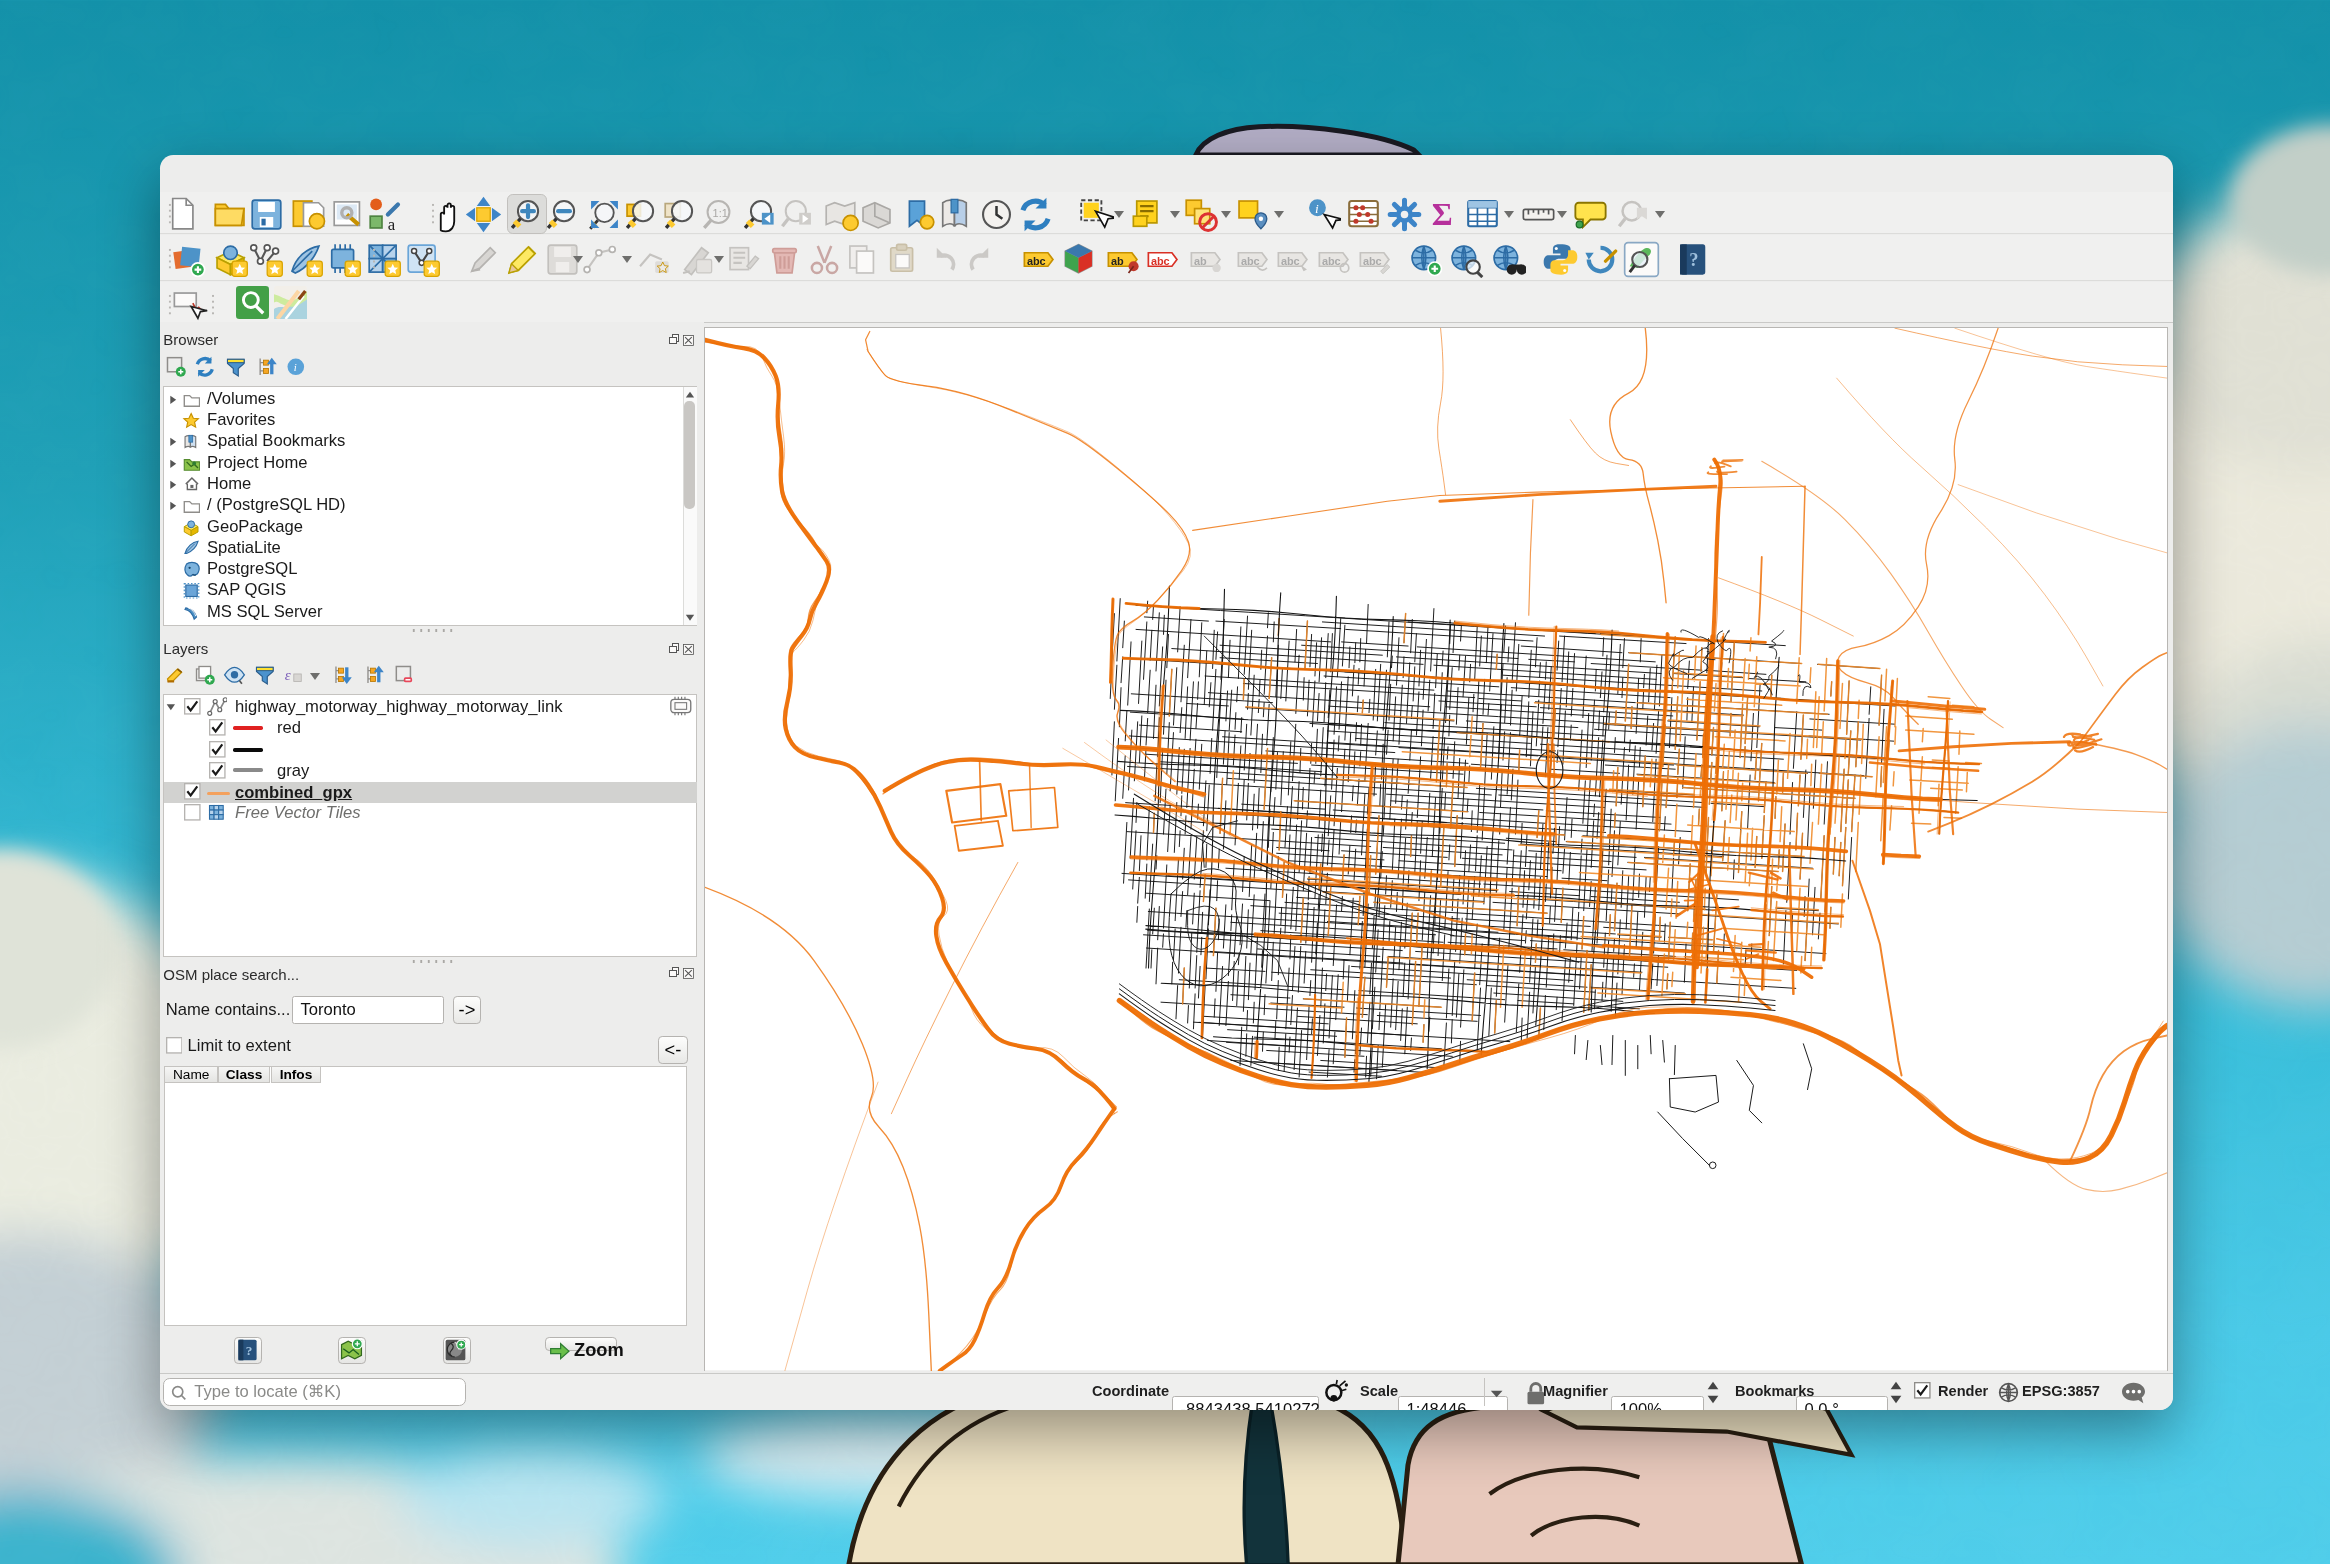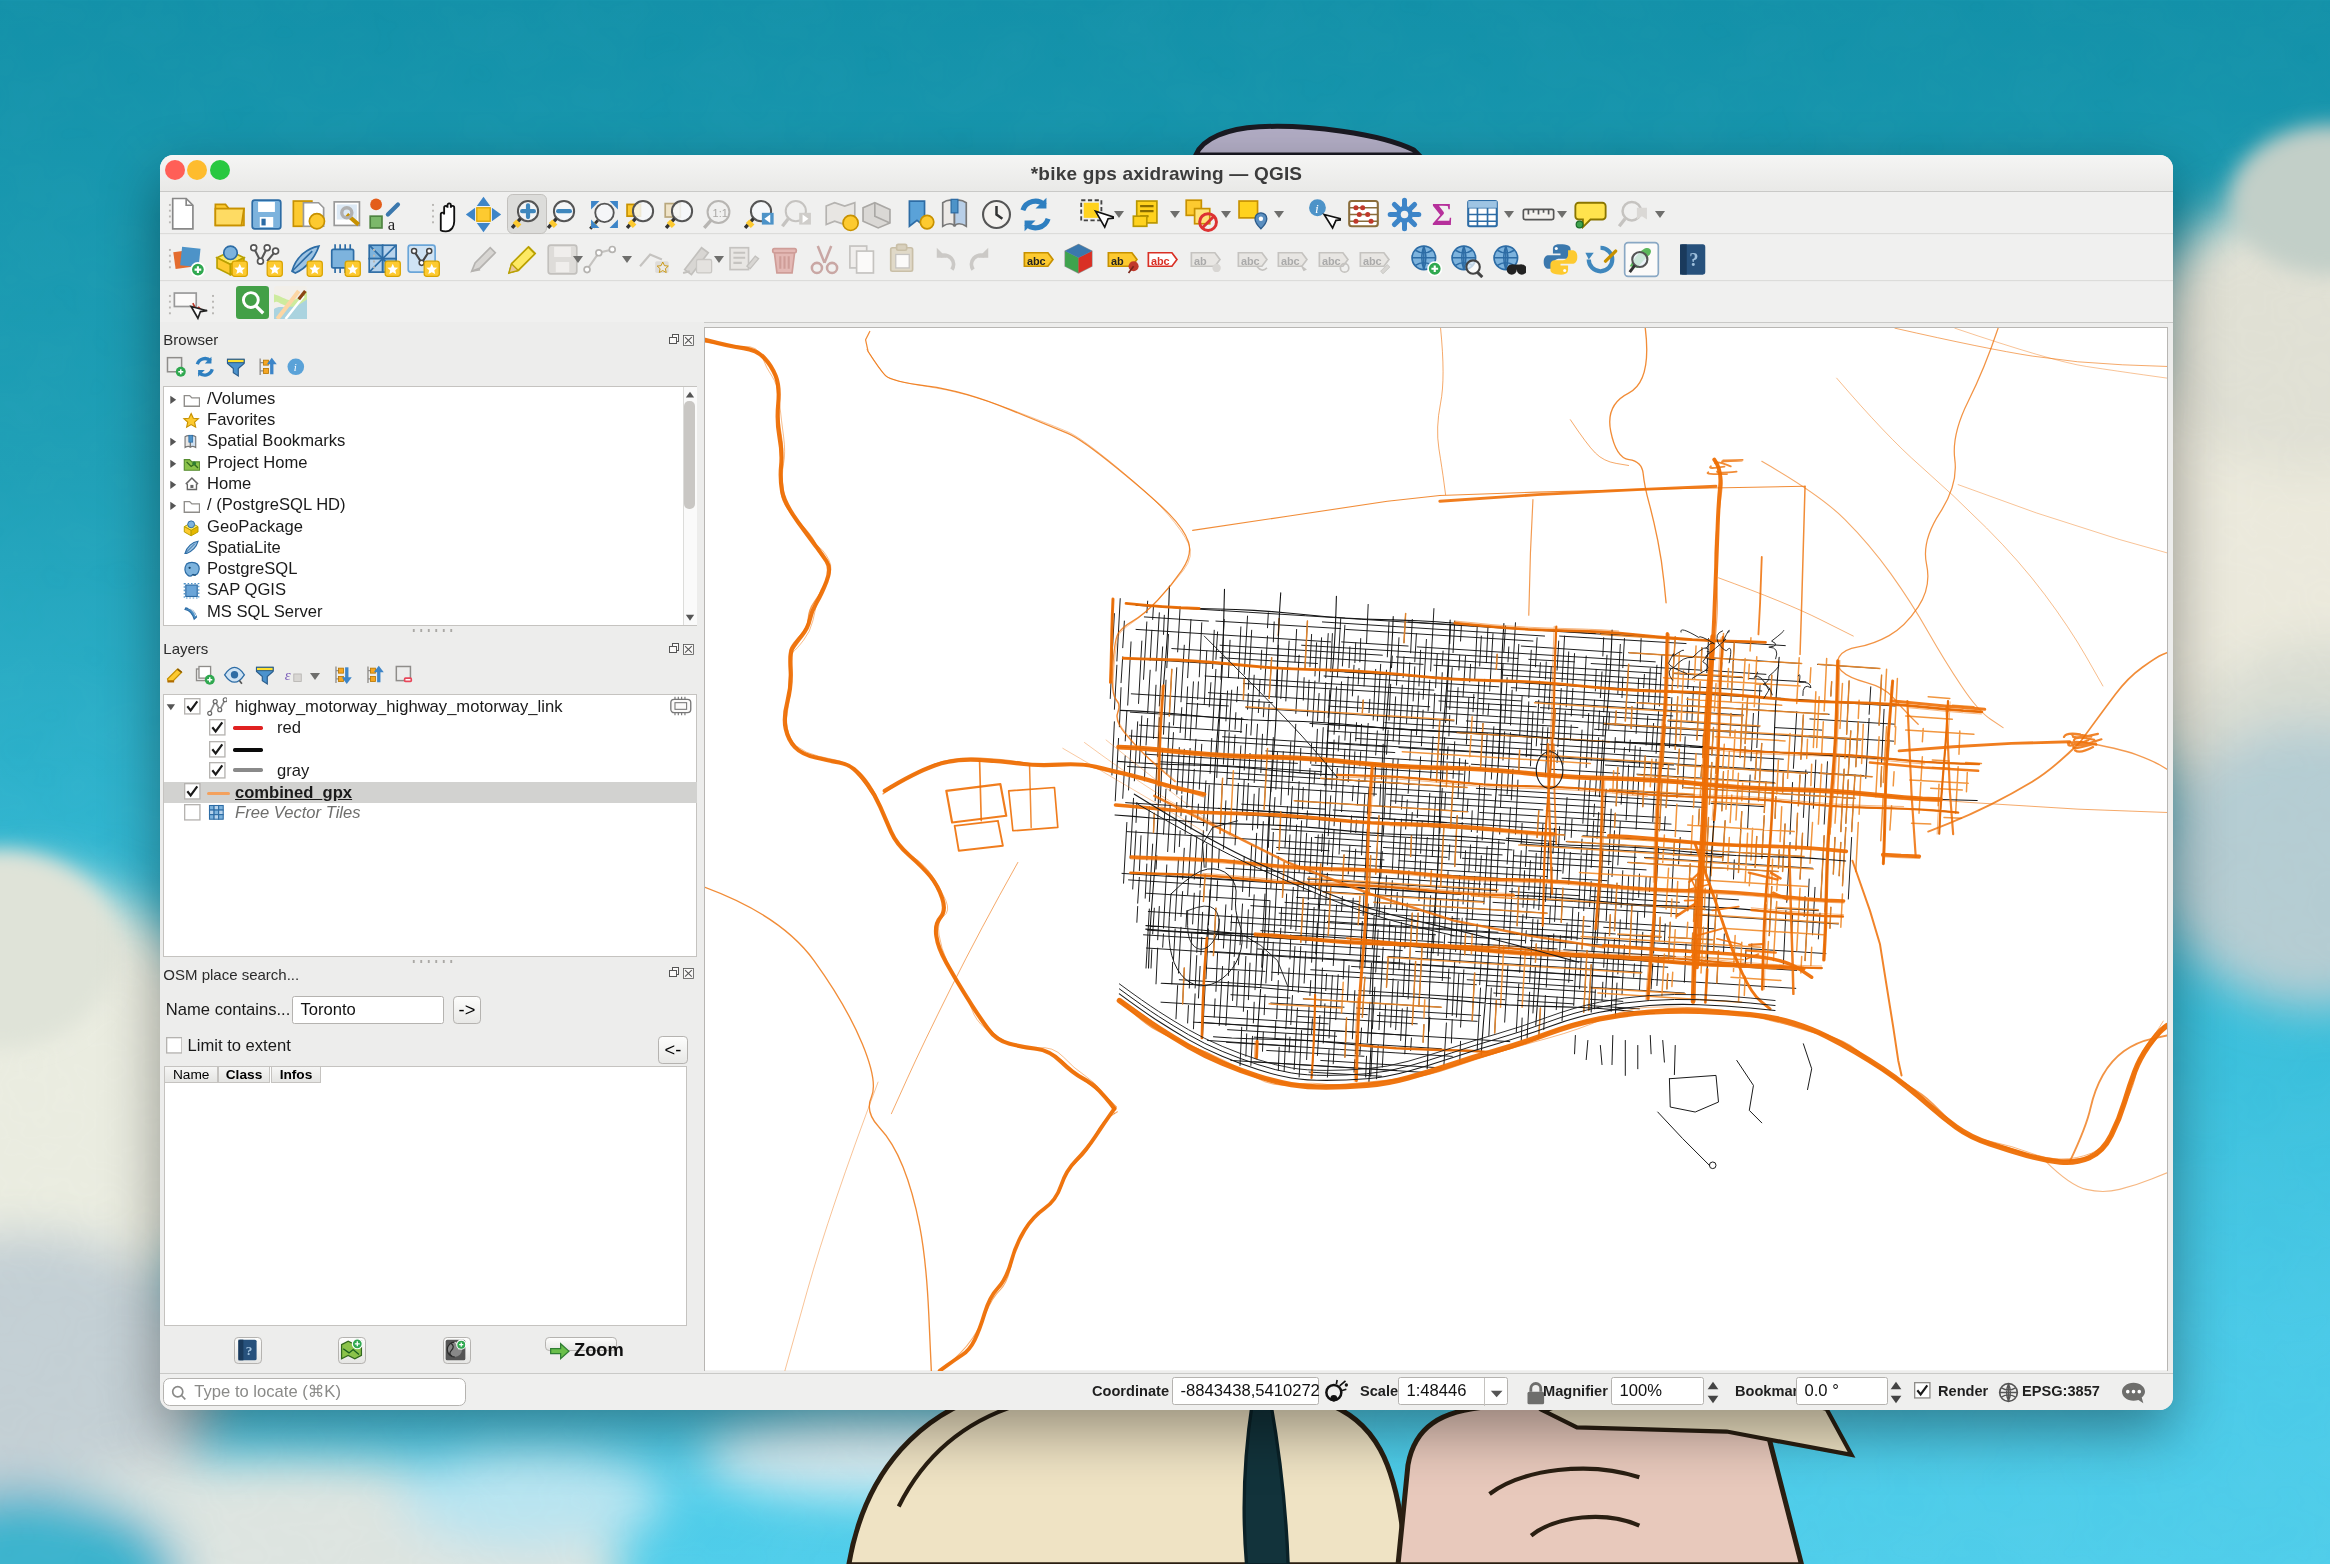--- a/index.html
+++ b/index.html
@@ -17,21 +17,21 @@
 .phead{position:absolute;left:3.3px;font-size:15px;color:#2b2b2b}
 .pbtn{position:absolute;width:11.7px;height:11.7px}
 .pb1{position:absolute;left:2.5px;top:0;width:7.5px;height:7.5px;border:1.2px solid #555;background:#fbfaf9}
 .pb2{position:absolute;left:0;top:2.5px;width:7.5px;height:7.5px;border:1.2px solid #555;background:#fbfaf9}
 .white{position:absolute;background:#fff;border:0.8px solid #c5c3c0}
 .tl{position:absolute;font-size:16.6px;color:#1a1a1a;white-space:nowrap}
 .sw{position:absolute;width:30px;height:4.2px;border-radius:1.7px}
 .sw2{position:absolute;width:23px;height:3.3px;border-radius:1.7px}
 .sbar{position:absolute;left:0;top:1218px;width:100%;height:37px;background:#efefee;border-top:0.8px solid #c9c9c7;font-size:16.6px;color:#1a1a1a}
 .sbl{position:absolute;top:9.2px;font-weight:700;font-size:14.6px;color:#1f1f1f}
-.sfield{position:absolute;top:3px;height:27.5px;background:#fff;border:1.2px solid #b5b3b0;border-radius:2.5px;font-size:16.6px;color:#111;line-height:25px;padding-left:7.5px;white-space:nowrap}
+.sfield{position:absolute;top:22px;height:27.5px;background:#fff;border:1.2px solid #b5b3b0;border-radius:2.5px;font-size:16.6px;color:#111;line-height:25px;padding-left:7.5px;white-space:nowrap}
 .scroll{position:absolute;background:#fafafa;border-left:0.8px solid #dcdcda}
 .canvas{position:absolute;left:544px;top:172px;width:1464px;height:1044px;background:#fff;border:0.8px solid #b8b6b3}
 </style></head>
 <body>
 <svg style="position:absolute;left:0;top:0" width="2330" height="1565" viewBox="0 0 2800 1880">
 <defs>
 <linearGradient id="sky" x1="0" y1="0" x2="0" y2="1">
 <stop offset="0" stop-color="#1190a8"></stop>
         <stop offset="0.3" stop-color="#1d9fb6"></stop>
 <stop offset="0.62" stop-color="#35bcd8"></stop>
@@ -70,26 +70,20 @@
 </g>
 <path d="M1437 186c8-20 38-32 76-34 58-3 146 8 186 28l6 6z" fill="#b3aec6" stroke="#1a1a22" stroke-width="6"></path>
 <path d="M1020 1880c20-118 90-182 170-206 120-34 300-28 400 10 60 23 90 66 100 196z" fill="#efe3c4" stroke="#2a1f12" stroke-width="6"></path>
 <path d="M1505 1685c-10 65-13 125-7 195l50 0c-3-80-13-150-21-195z" fill="#12333b" stroke="#0a2228" stroke-width="4"></path>
 <path d="M1680 1880l12-120c8-45 38-65 98-70 110-8 250 5 330 15l45 175z" fill="#e8c9bc" stroke="#2a1f12" stroke-width="6"></path>
 <path d="M1855 1695c90-32 240-32 340-2l30 55-150-28-180-5z" fill="#efe3c4" stroke="#2a1f12" stroke-width="5"></path>
 <path d="M1790 1795c40-30 120-40 180-20M1840 1845c30-24 90-30 130-12" fill="none" stroke="#2a1f12" stroke-width="5"></path>
 <path d="M1080 1810c30-60 80-104 150-124M1360 1672c40-10 90-10 120 5" fill="none" stroke="#2a1f12" stroke-width="5"></path>
 </svg>
 <div class="window">
-  <div class="titlebar">
-    <div class="light" style="left:4.6px;background:#ff5f57"></div>
-      <div class="light" style="left:27px;background:#febc2e"></div>
-      <div class="light" style="left:50px;background:#28c840"></div>
-    <div class="title">*bike gps axidrawing — QGIS</div>
-  </div>
   <div class="tbar" style="top:37px;height:42px;border-bottom:0.8px solid #dcdcda"></div>
   <div class="tbar" style="top:80px;height:46px;border-bottom:0.8px solid #dcdcda"></div>
   <div class="tbar" style="top:127px;height:41px;border-bottom:0.8px solid #c9c9c7"></div>
   <div class="activebtn"></div>
   <svg class="ti" style="left:5.8px;top:41px" width="37" height="37" viewBox="0 0 44 44">
       <path d="M8 3h16l8 8v28H8z" fill="#fff" stroke="#888" stroke-width="2"></path>
       <path d="M24 3v8h8" fill="none" stroke="#888" stroke-width="2"></path>
     </svg>
     <svg class="ti" style="left:52px;top:41px" width="37" height="37" viewBox="0 0 44 44">
       <path d="M4 10h12l4 5h18v20H4z" fill="#fdca30" stroke="#c79100" stroke-width="2"></path>

